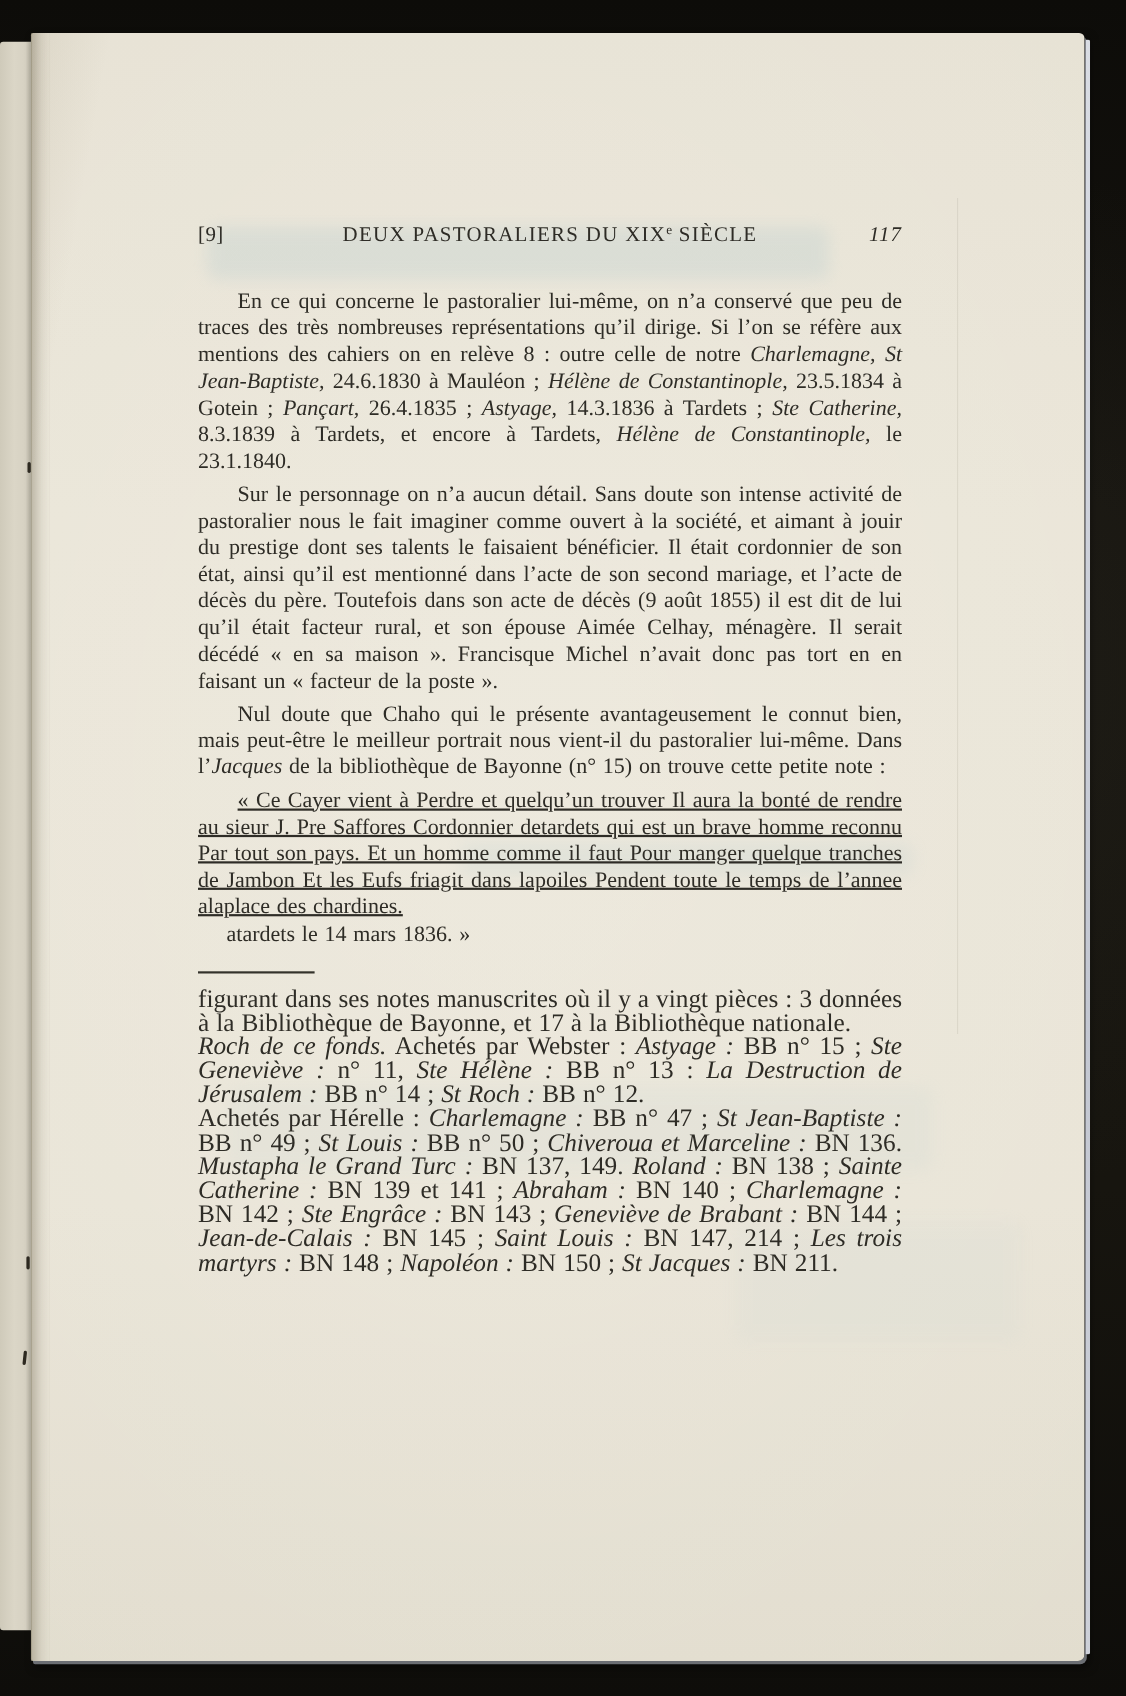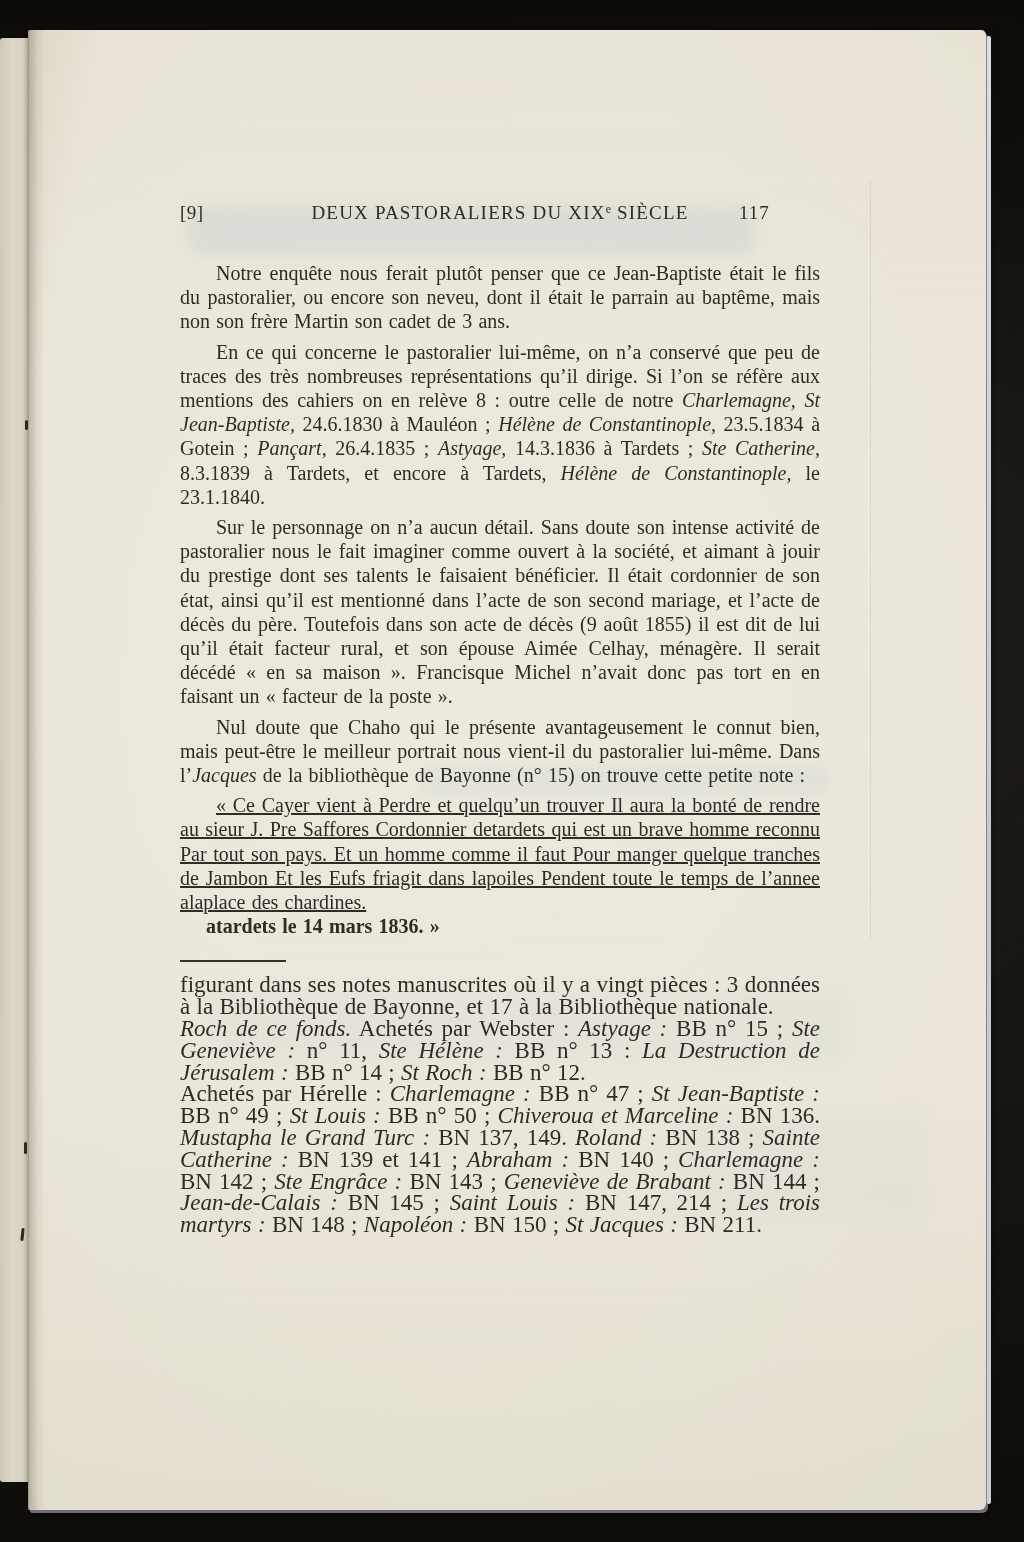--- a/index.html
+++ b/index.html
@@ -57,29 +57,29 @@
     position:absolute;left:152px;top:168px;width:640px;color:var(--ink);
   }
   .running-header{
     display:grid;grid-template-columns:1fr auto 1fr;align-items:baseline;
     font-size:19px;line-height:22px;letter-spacing:.4px;
   }
   .running-header .title{
     text-align:left;letter-spacing:1.2px;white-space:nowrap;
   }
   .running-header .title sup{font-size:12px;vertical-align:6px;letter-spacing:0;}
-  .running-header .pagenum{text-align:center;letter-spacing:1px;}
+  .running-header .pagenum{text-align:right;letter-spacing:1px;font-style:italic;}
   .body-text{margin-top:37px;}
   p.para{
     margin:0 0 6px;font-size:20px;line-height:24.2px;
     text-align:justify;word-spacing:1.2px;
   }
   p.para.indent{text-indent:36px;}
   p.para.quote{margin-bottom:0;text-decoration:underline;}
-  p.para.quote-date{text-indent:26px;margin-bottom:6px;font-weight:bold;}
+  p.para.quote-date{text-indent:26px;margin-bottom:6px;}
   .footnote-sep{
     width:106px;height:0;border-top:2px solid #34322b;
     margin:22px 0 12px;
   }
   .footnotes p.fn-para{
     margin:0;font-size:23px;line-height:21.8px;
     text-align:justify;word-spacing:.6px;
   }
 </style>
 </head>
@@ -99,21 +99,20 @@
     <div class="ghost g4"></div>
 
     <div class="content">
       <div class="running-header">
         <span>[9]</span>
         <span class="title"><span>DEUX PASTORALIERS DU XIX</span><sup>e</sup><span> SIÈCLE</span></span>
         <span class="pagenum">117</span>
       </div>
 
       <div class="body-text">
-          <p class="para indent"><span>Notre enquête nous ferait plutôt penser que ce Jean-Baptiste était le fils du pastoralier, ou encore son neveu, dont il était le parrain au baptême, mais non son frère Martin son cadet de 3 ans.</span></p>
           <p class="para indent"><span>En ce qui concerne le pastoralier lui-même, on n’a conservé que peu de traces des très nombreuses représentations qu’il dirige. Si l’on se réfère aux mentions des cahiers on en relève 8&nbsp;: outre celle de notre </span><i>Charlemagne, St Jean-Baptiste,</i><span> 24.6.1830 à Mauléon&nbsp;; </span><i>Hélène de Constantinople,</i><span> 23.5.1834 à Gotein&nbsp;; </span><i>Pançart,</i><span> 26.4.1835&nbsp;; </span><i>Astyage,</i><span> 14.3.1836 à Tardets&nbsp;; </span><i>Ste Catherine,</i><span> 8.3.1839 à Tardets, et encore à Tardets, </span><i>Hélène de Constantinople,</i><span> le 23.1.1840.</span></p>
           <p class="para indent"><span>Sur le personnage on n’a aucun détail. Sans doute son intense activité de pastoralier nous le fait imaginer comme ouvert à la société, et aimant à jouir du prestige dont ses talents le faisaient bénéficier. Il était cordonnier de son état, ainsi qu’il est mentionné dans l’acte de son second mariage, et l’acte de décès du père. Toutefois dans son acte de décès (9 août 1855) il est dit de lui qu’il était facteur rural, et son épouse Aimée Celhay, ménagère. Il serait décédé «&nbsp;en sa maison&nbsp;». Francisque Michel n’avait donc pas tort en en faisant un «&nbsp;facteur de la poste&nbsp;».</span></p>
           <p class="para indent"><span>Nul doute que Chaho qui le présente avantageusement le connut bien, mais peut-être le meilleur portrait nous vient-il du pastoralier lui-même. Dans l’</span><i>Jacques</i><span> de la bibliothèque de Bayonne (n°&nbsp;15) on trouve cette petite note&nbsp;:</span></p>
           <p class="para indent quote"><span>«&nbsp;Ce Cayer vient à Perdre et quelqu’un trouver Il aura la bonté de rendre au sieur J. Pre Saffores Cordonnier detardets qui est un brave homme reconnu Par tout son pays. Et un homme comme il faut Pour manger quelque tranches de Jambon Et les Eufs friagit dans lapoiles Pendent toute le temps de l’annee alaplace des chardines.</span></p>
           <p class="para quote-date"><span>atardets le 14 mars 1836.&nbsp;»</span></p>
         </div>
 
       <div class="footnote-sep"></div>
 
       <div class="footnotes">

